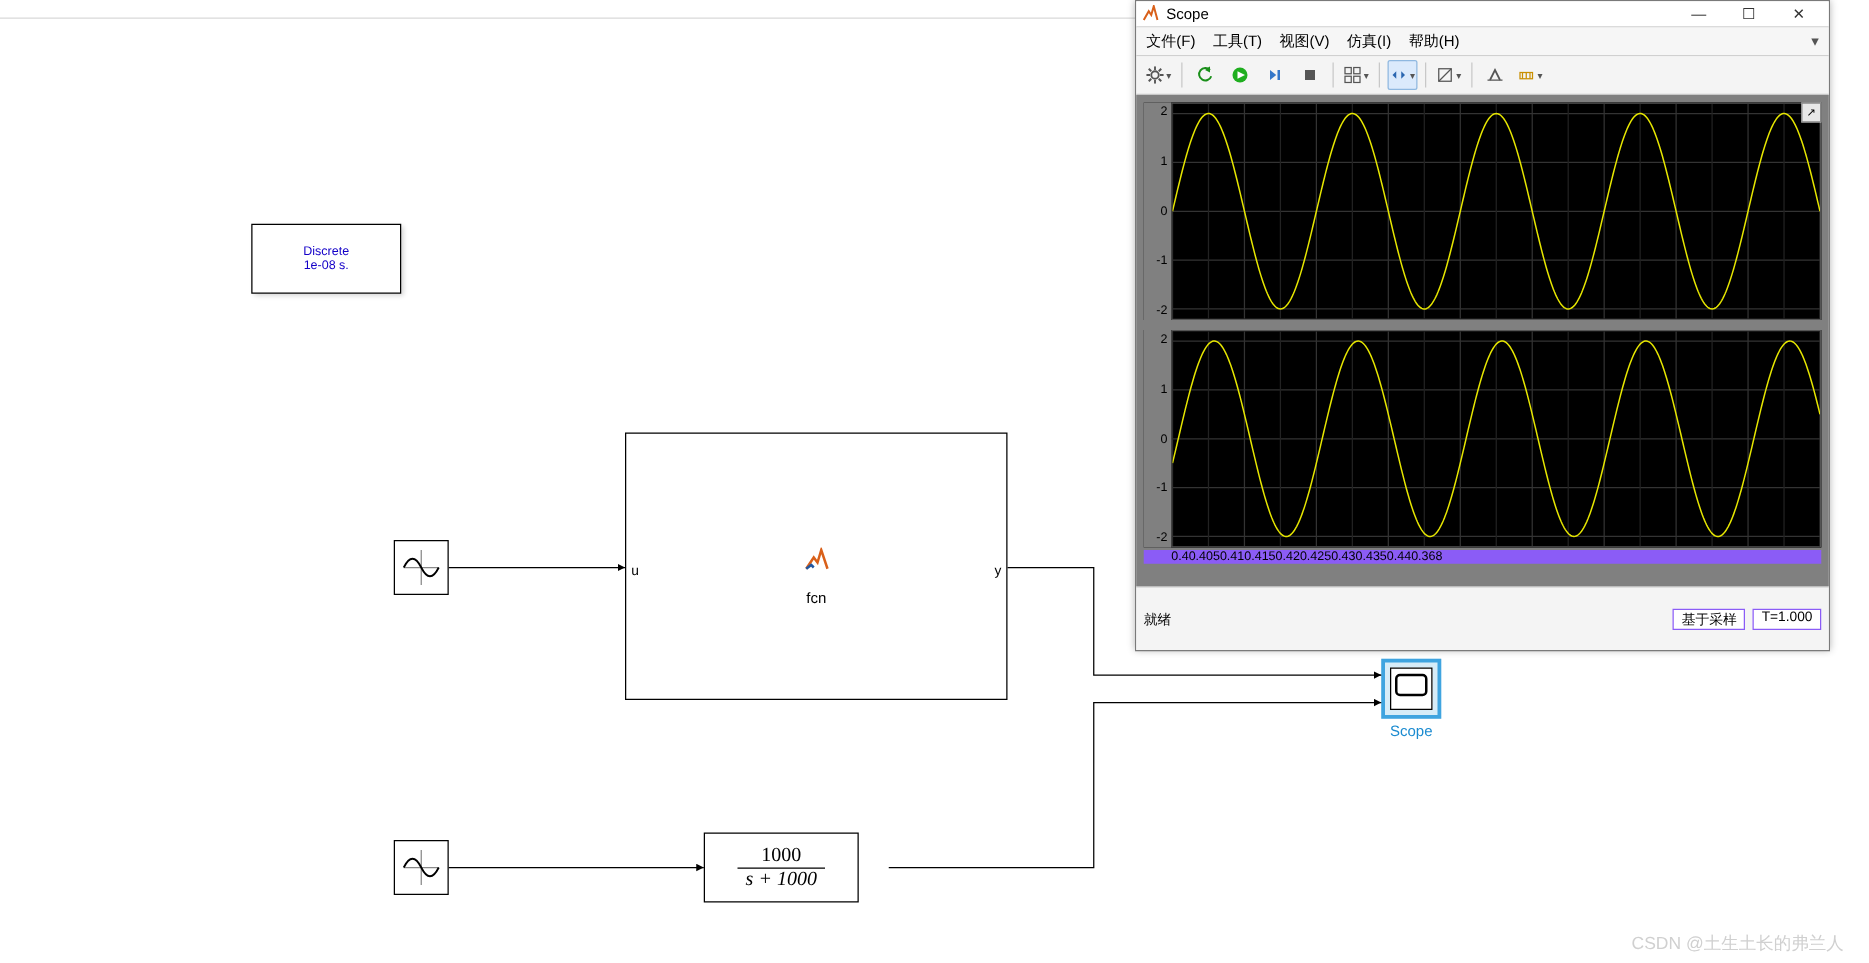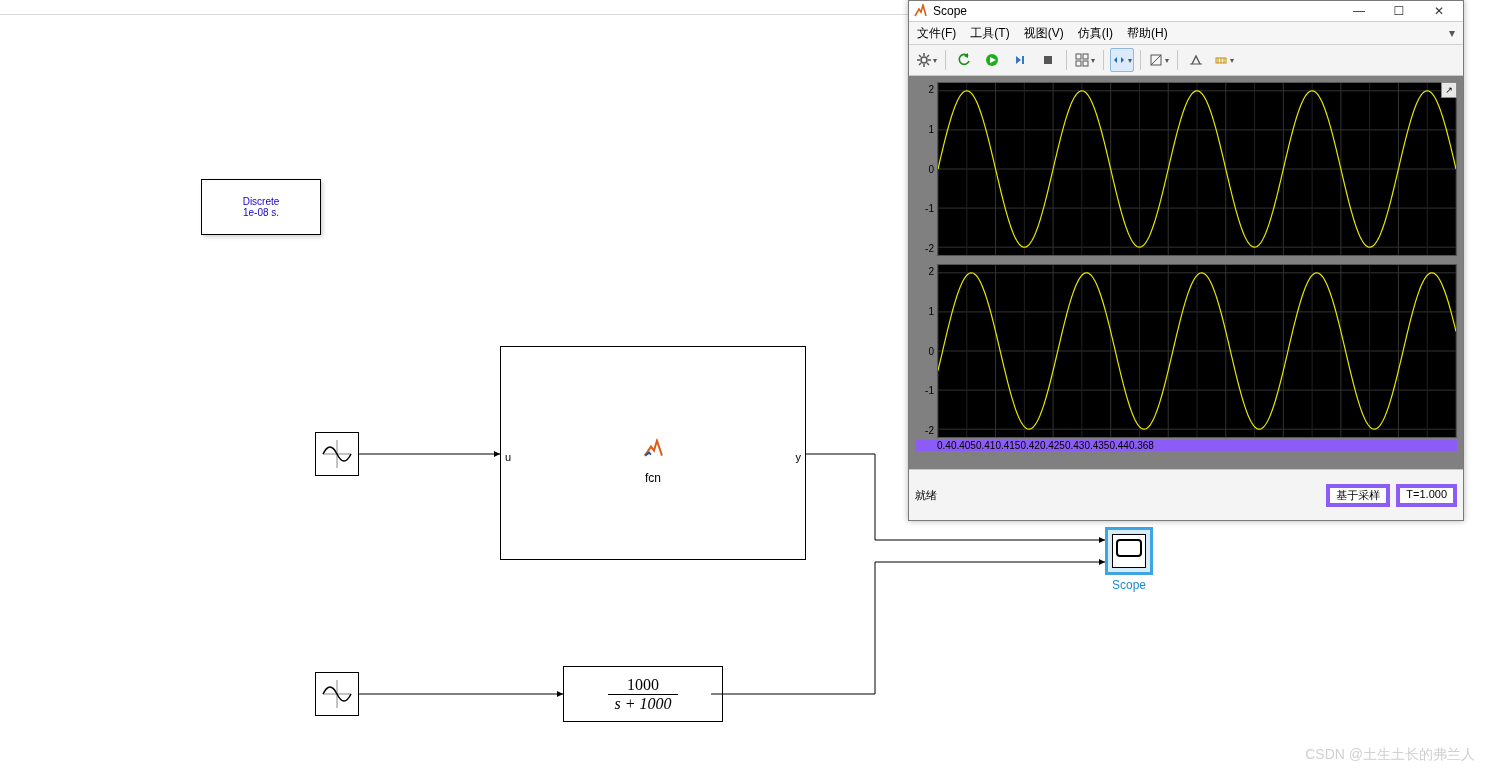--- a/index.html
+++ b/index.html
@@ -55,21 +55,21 @@
   }
   .fcn-block .icon {
     position:absolute; left:50%; top:50%; transform:translate(-50%,-60%);
   }
   .fcn-block .label {
     position:absolute; left:50%; top:50%; transform:translate(-50%,18px);
     font-size:12px;
     text-align:center;
   }
   .tf-block {
-    left: 563px; top: 666px; width: 160px; height: 56px;
+    left: 563px; top: 666px; width: 124px; height: 56px;
     display:flex;align-items:center;justify-content:center;
   }
   .tf-frac { text-align:center; font-family: "Times New Roman", serif; font-size:16px; }
   .tf-frac .num { border-bottom:1px solid #000; padding:0 6px; }
   .tf-frac .den { padding:0 6px; font-style: italic;}
   .tf-frac .den .s { font-style: italic; }
   .scope-block-outer {
     position:absolute;
     left: 1105px; top: 527px;
     width: 48px; height: 48px;
@@ -158,21 +158,21 @@
     display:flex; font-size:10px;color:#000;
     padding-left:22px; padding-right:4px;
     margin-top:-6px; margin-bottom:16px;
   }
   .xaxis span{ }
   .statusbar {
     height:20px; display:flex; align-items:center; background:#f4f4f4;
     border-top:1px solid #c8c8c8; font-size:11px; padding:15px 6px;
   }
   .statusbar .right { margin-left:auto; display:flex; gap:6px;}
-  .statusbar .cell { border:4px solid #8b5cf6; padding:0 6px; background:#fff;}
+  .statusbar .cell { border:1px solid #8b5cf6; padding:0 6px; background:#fff;}
   .watermark {
     position:absolute; right:20px; bottom:6px; color:#d0d0d0;
     font-size:14px; font-family: Liberation Sans, sans-serif;
   }
   .top-rule{
     position:absolute; left:0; top:14px; width:908px; height:1px; background:#d9d9d9;
   }
 </style>
 </head>
 <body>

